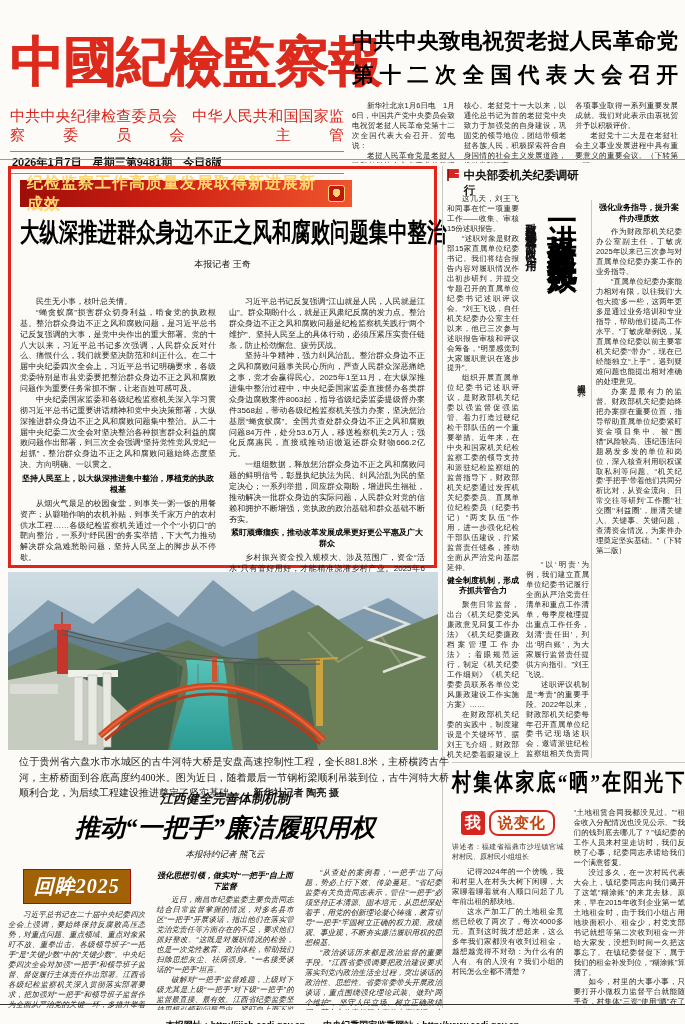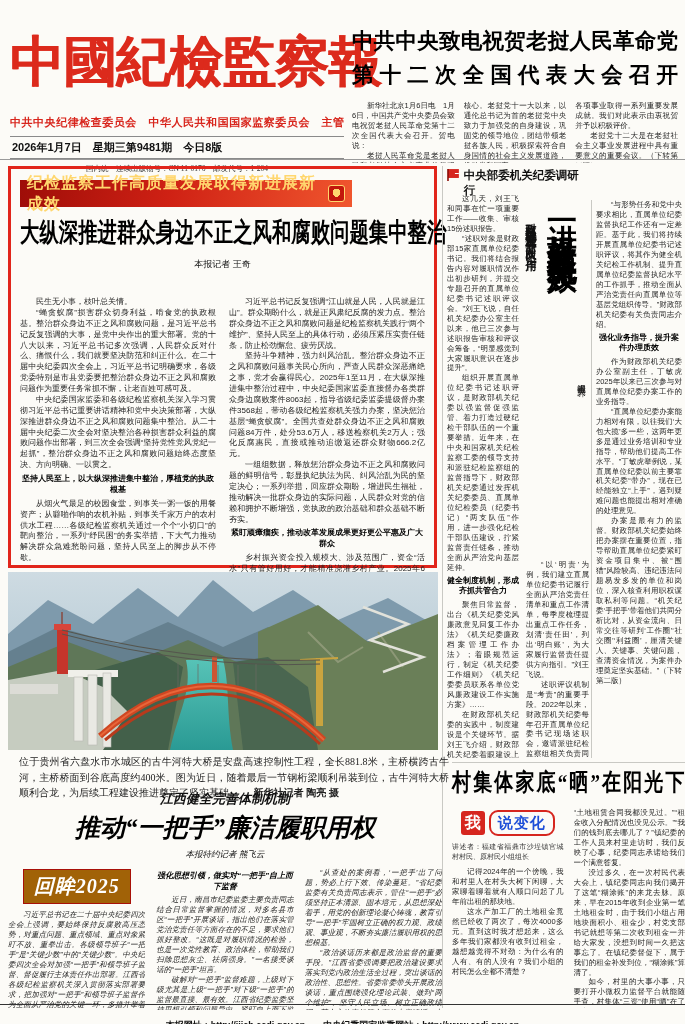--- a/index.html
+++ b/index.html
@@ -9,21 +9,21 @@
   .serif{font-family:"Liberation Serif","DejaVu Serif",serif;}
   
   .bt{font-size:7.5px;line-height:1.33;text-align:justify;color:#1f1f1f;overflow:hidden;}
   .bt p{margin:0;text-indent:2em;}
   .sh{font-weight:700;text-align:center;font-size:8px;margin:3px 0;color:#000;text-indent:0 !important;}
   
   #mast{left:10px;top:2px;width:334px;height:156px;}
   .mast-title{margin-top:20px;text-align:center;font-size:54px;font-weight:900;color:#dc2a1c;
               letter-spacing:-1px;white-space:nowrap;line-height:1.5;
               font-family:"Liberation Serif","DejaVu Serif",serif;text-shadow:1px 0 #dc2a1c;}
-  .mast-sub{margin-top:12px;color:#d8251c;font-size:11px;font-weight:700;text-align:justify;text-align-last:justify;}
+  .mast-sub{margin-top:4px;color:#d8251c;font-size:15px;font-weight:400;text-align:justify;text-align-last:justify;}
   .mast-date{margin-top:6px;border-top:1px solid #8a8a8a;border-bottom:1px solid #8a8a8a;
              padding:3px 2px;display:flex;justify-content:flex-start;font-size:11px;color:#111;font-weight:600;}
   .mast-code{text-align:center;font-size:7.5px;color:#333;margin-top:5px;font-family:"Liberation Serif",serif;}
   
   #topstory{left:352px;top:24px;width:326px;}
   .ts-h{font-size:21.5px;font-weight:900;line-height:34px;color:#000;text-align:justify;text-align-last:justify;}
   .ts-cols{display:flex;gap:9px;margin-top:9px;justify-content:flex-end;}
   .ts-col{flex:1;height:62px;}
   #rule-header{left:0;top:159px;width:685px;height:1px;background:#9a9a9a;}
   
@@ -73,21 +73,21 @@
   
   #cunjiti{left:452px;top:766px;width:233px;}
   .cj-head{font-size:19px;font-weight:900;color:#000;text-align:justify;text-align-last:justify;
            font-family:"Liberation Serif","DejaVu Serif",serif;white-space:nowrap;transform:scaleY(1.25);
            transform-origin:left top;letter-spacing:0.5px;}
   .cj-cols{display:flex;gap:10px;margin-top:16px;}
   .cj-col{flex:1;height:200px;}
   .wsbh{display:flex;align-items:center;gap:4px;margin:2px auto 6px;width:fit-content;}
   .wsbh .wo{width:24px;height:24px;background:#d6261f;color:#fff;font-size:16px;font-weight:900;
             display:flex;align-items:center;justify-content:center;border-radius:3px;}
-  .wsbh .shuo{color:#1d4ed8;font-weight:900;font-size:15px;border:2px solid #d6261f;border-radius:9px;
+  .wsbh .shuo{color:#c2410c;font-weight:900;font-size:15px;border:2px solid #d6261f;border-radius:9px;
               padding:1px 7px;letter-spacing:1px;}
   .cj-intro{font-size:7px;color:#333;line-height:1.5;font-family:"Liberation Serif",serif;margin-bottom:4px;}
   
   #footer{left:0;top:1004px;width:685px;border-top:1.5px solid #333;padding-top:14px;
           text-align:center;font-size:9px;font-weight:600;color:#111;}
 </style>
 </head>
 <body>
 
 <div id="page">
@@ -171,21 +171,20 @@
     <div class="cc-kicker">财政部机关纪委注重发挥“两支队伍”作用</div>
     <div class="cc-head">进一步提升监督执纪质效</div>
     <div class="cc-byline">本报记者 郭兴</div>
     <div class="cc-text2 bt">
       <p>“以‘明责’为例，我们建立直属单位纪委书记履行全面从严治党责任清单和重点工作清单，每季度梳理提出重点工作任务，划清‘责任田’，列出‘明白账’，为大家履行监督责任提供方向指引。”刘王飞说。</p>
       <p>述职评议机制是“考责”的重要手段。2022年以来，财政部机关纪委每年召开直属单位纪委书记现场述职会，邀请派驻纪检监察组相关负责同志、机关党委分管日常工作的副书记，与机关纪委书记、委员共同出席会议，有针对性地对直属单位纪委书记履职情况进行现场点评，压实监督责任，提升履职能力。</p>
     </div>
   </div>
 
   <div id="rightcol" class="abs bt">
-    <p>“与形势任务和党中央要求相比，直属单位纪委监督执纪工作还有一定差距。基于此，我们将持续开展直属单位纪委书记述职评议，将其作为健全机关纪检工作机制、提升直属单位纪委监督执纪水平的工作抓手，推动全面从严治党责任向直属单位等基层党组织传导。”财政部机关纪委有关负责同志介绍。</p>
     <div class="sh">强化业务指导，提升案件办理质效</div>
     <p>作为财政部机关纪委办公室副主任，丁敏虎2025年以来已三次参与对直属单位纪委办案工作的业务指导。</p>
     <p>“直属单位纪委办案能力相对有限，以往我们‘大包大揽’多一些，这两年更多是通过业务培训和专业指导，帮助他们提高工作水平。”丁敏虎举例说，某直属单位纪委以前主要靠机关纪委“带办”，现在已经能独立“上手”，遇到疑难问题也能提出相对准确的处理意见。</p>
     <p>办案是最有力的监督。财政部机关纪委始终把办案摆在重要位置，指导帮助直属单位纪委紧盯资金项目集中、被“围猎”风险较高、违纪违法问题易发多发的单位和岗位，深入核查利用职权谋取私利等问题。“机关纪委‘手把手’带着他们共同分析比对，从资金流向、日常交往等研判‘工作圈’‘社交圈’‘利益圈’，厘清关键人、关键事、关键问题，查清资金情况，为案件办理奠定坚实基础。”（下转第二版）</p>
   </div>
 
   <div id="photo" class="abs">
     <svg width="430" height="178" viewBox="0 0 430 178">
       <defs>
         <linearGradient id="sky" x1="0" y1="0" x2="0" y2="1">

